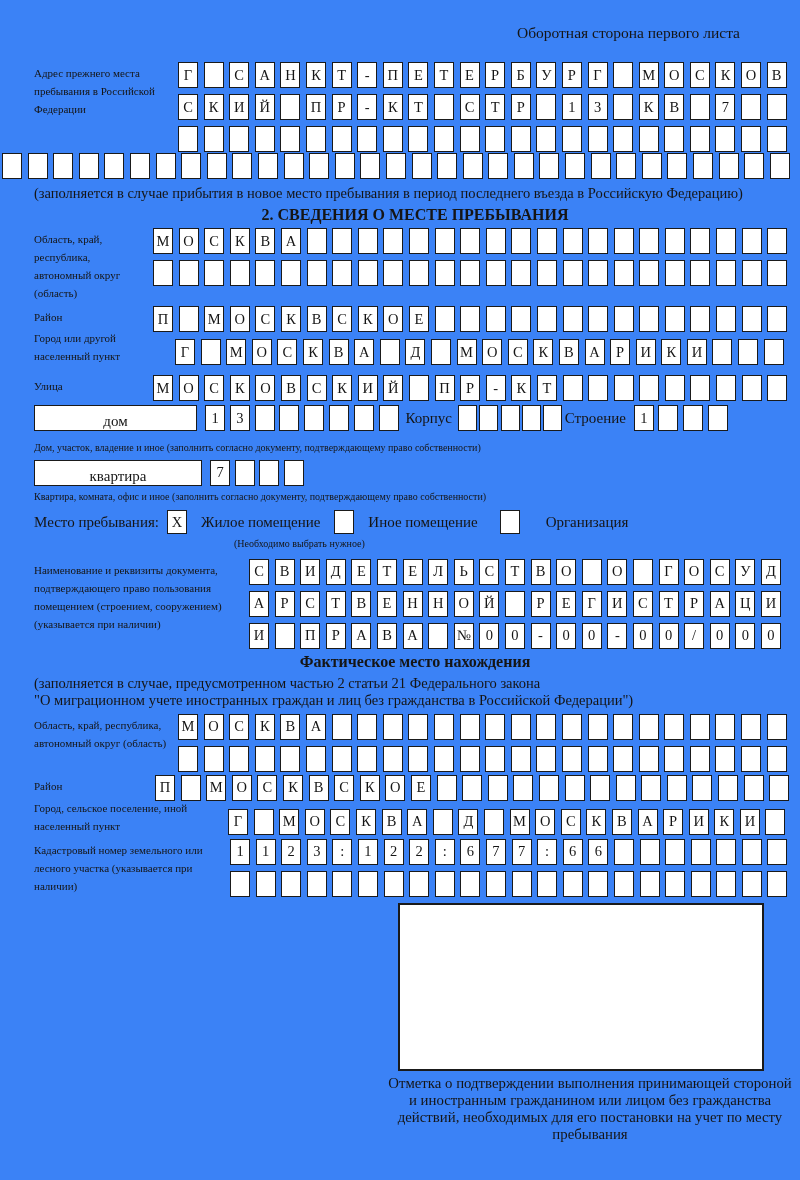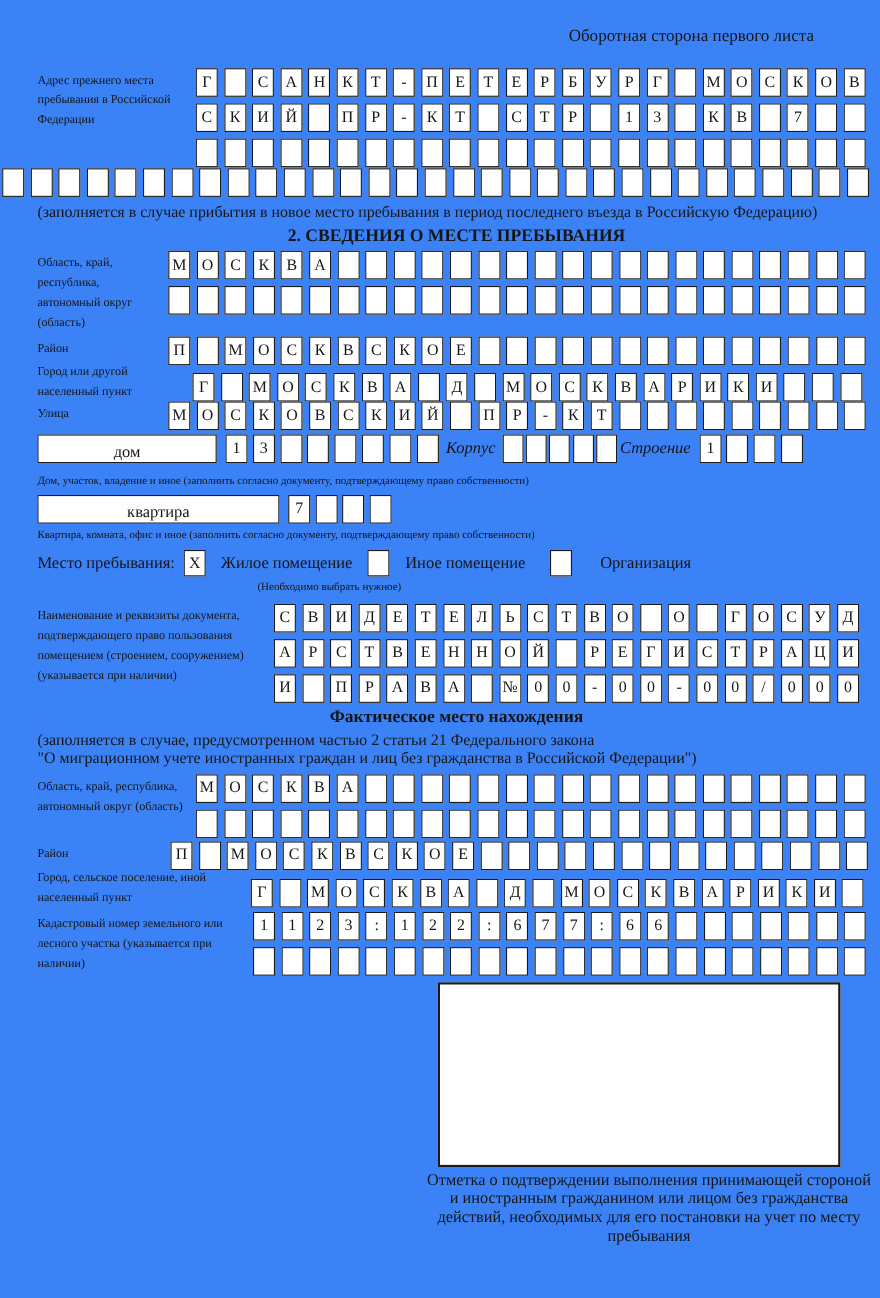--- a/index.html
+++ b/index.html
@@ -22,21 +22,21 @@
   .dom-cells .cbox{margin-right:4.8px;}
   .korpus-cells .cbox{flex-basis:19px;width:19px;margin-right:2.4px;}
   .stroenie-cells .cbox,.kv-cells .cbox{margin-right:4.6px;}
   .fullrow{margin-left:-32px;margin-top:1px;}
   .note{font-size:14.5px;line-height:17px;margin-top:5px;}
   .stitle{font-size:16px;font-weight:bold;text-align:center;margin-top:4px;}
   .widebox{
     box-sizing:border-box;border:1.8px solid #1a1a1a;height:26px;display:flex;
     align-items:flex-end;justify-content:center;font-size:15px;background:#fff;flex:0 0 auto;
   }
-  .inline-lbl{font-size:15px;line-height:26px;white-space:nowrap;flex:0 0 auto;font-style:italic;}
+  .inline-lbl{font-size:15px;line-height:26px;white-space:nowrap;flex:0 0 auto;}
   .hrow{display:flex;align-items:flex-start;}
   .smallnote{font-size:10px;line-height:16.5px;margin-top:3px;}
   .chkrow{display:flex;align-items:center;margin-top:5px;font-size:15px;height:24px;}
   .chk{flex:0 0 20px;width:20px;height:24px;box-sizing:border-box;border:1.6px solid #1a1a1a;
        display:flex;align-items:center;justify-content:center;font-size:14.5px;background:#fff;}
   .fixh30{height:30px;overflow:visible;align-items:flex-end;}
   .stampbox{margin-left:364px;margin-top:6px;width:366px;height:168px;box-sizing:border-box;border:2px solid #1a1a1a;background:#fff;}
   .stampcap{margin-left:350px;margin-top:4px;width:412px;font-size:14.8px;line-height:17px;text-align:center;}
   .mt3{margin-top:3px}.mt4{margin-top:4px}.mt5{margin-top:5px}.mt6{margin-top:6px}.mt20{margin-top:20px}
   .w119{flex-basis:119px;width:119px}.w121{flex-basis:121px;width:121px}.w141{flex-basis:141px;width:141px}
@@ -288,21 +288,21 @@
           <span class="cbox">И</span>
           <span class="cbox">К</span>
           <span class="cbox">И</span>
           <span class="cbox"></span>
           <span class="cbox"></span>
           <span class="cbox"></span>
         </div>
     </div>
   </div>
 
-  <div class="group" style="margin-top:0">
+  <div class="group" style="margin-top:10px">
     <div class="glabel w119">Улица</div>
     <div class="rows">
       <div class="frow">
           <span class="cbox">М</span>
           <span class="cbox">О</span>
           <span class="cbox">С</span>
           <span class="cbox">К</span>
           <span class="cbox">О</span>
           <span class="cbox">В</span>
           <span class="cbox">С</span>
@@ -354,21 +354,21 @@
     <div class="frow stroenie-cells">
         <span class="cbox">1</span>
         <span class="cbox"></span>
         <span class="cbox"></span>
         <span class="cbox"></span>
       </div>
   </div>
   <div class="smallnote">Дом, участок, владение и иное (заполнить согласно документу, подтверждающему право собственности)</div>
 
   <div class="hrow mt3">
-    <div class="widebox" style="width:220px">
+    <div class="widebox" style="width:168px">
       <span>квартира</span>
     </div>
     <div class="frow kv-cells" style="margin-left:8px">
         <span class="cbox">7</span>
         <span class="cbox"></span>
         <span class="cbox"></span>
         <span class="cbox"></span>
       </div>
   </div>
   <div class="smallnote">Квартира, комната, офис и иное (заполнить согласно документу, подтверждающему право собственности)</div>

